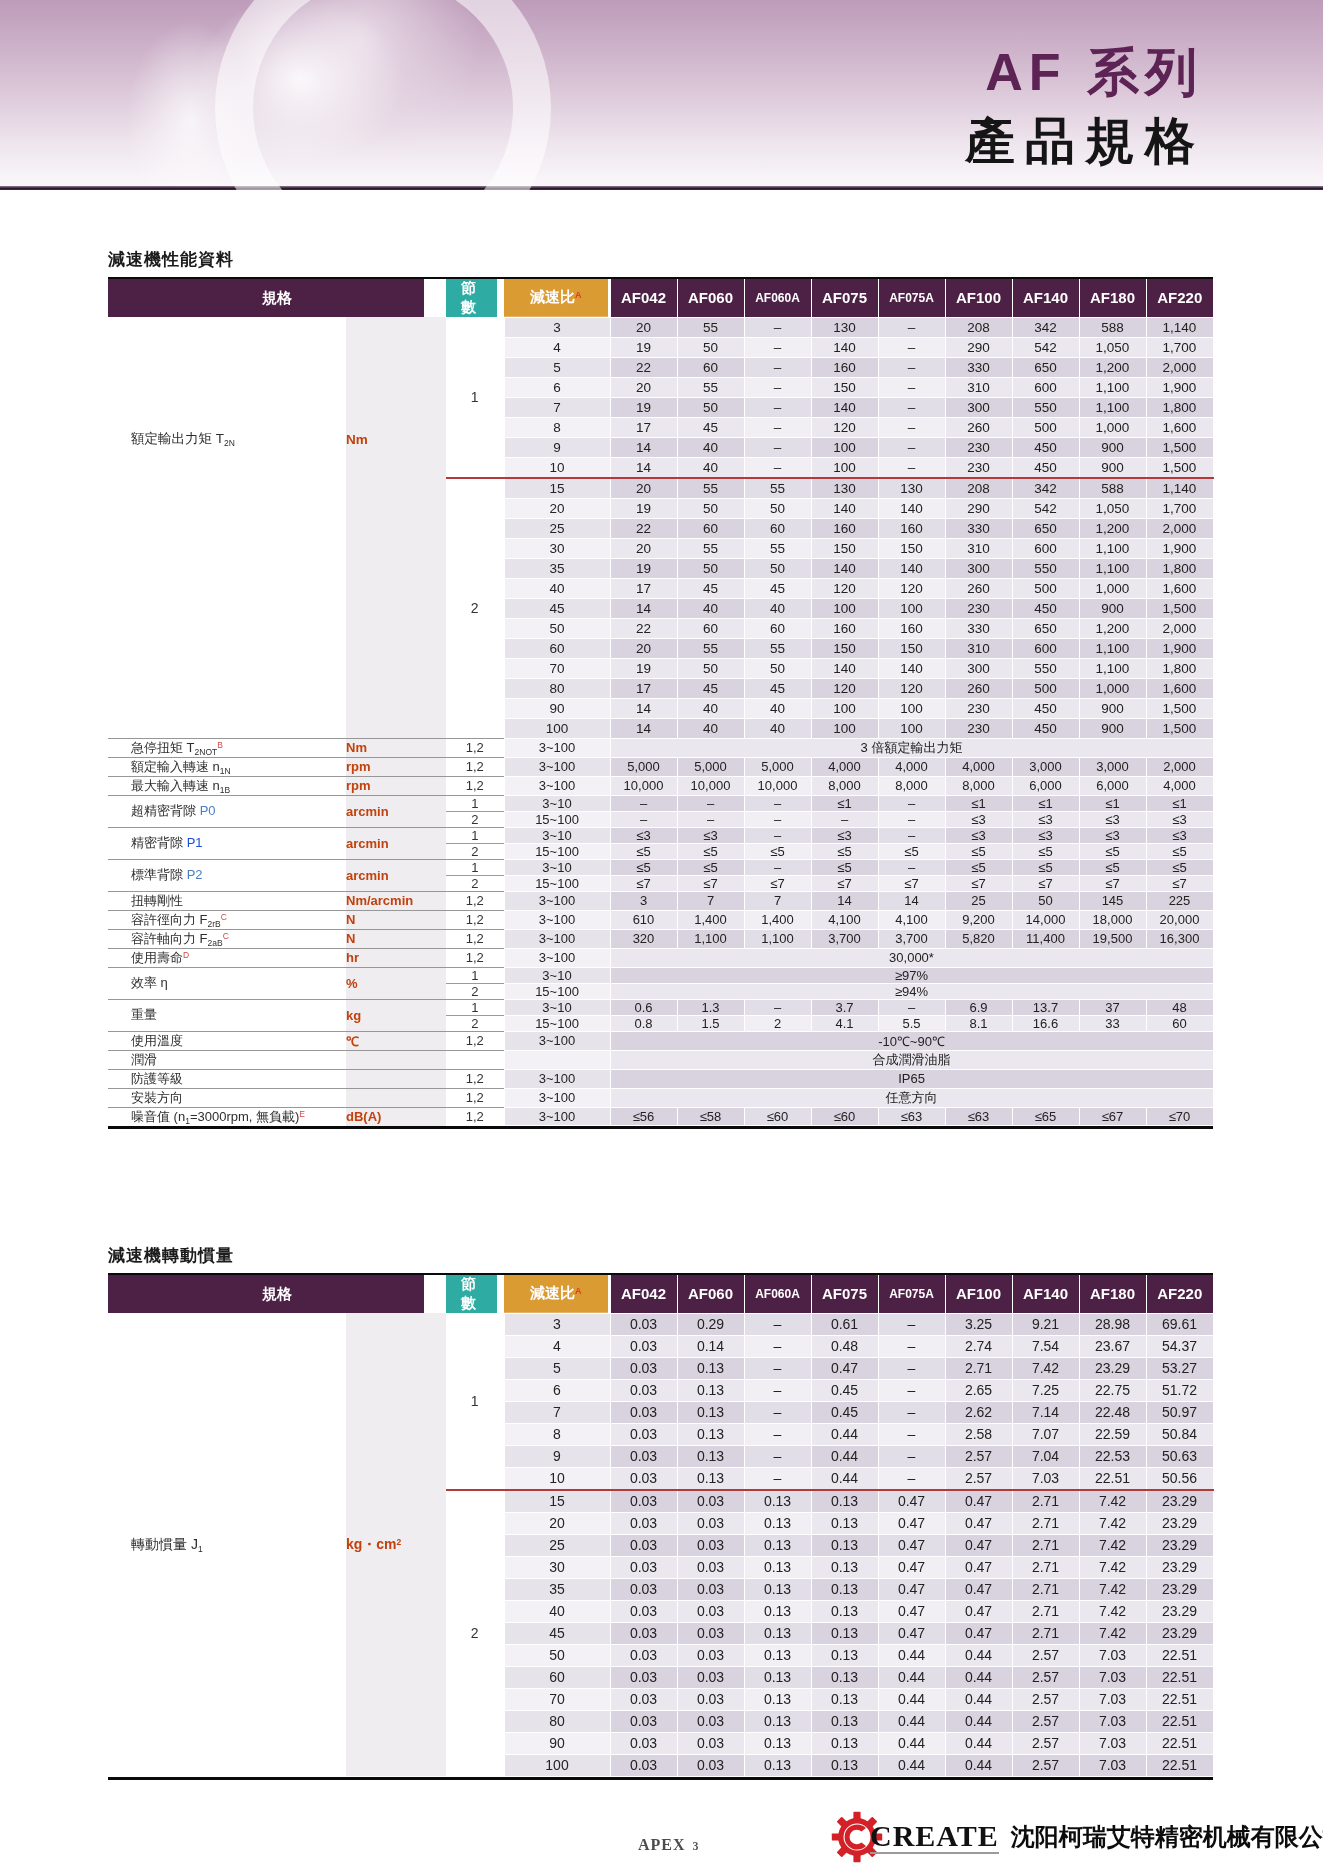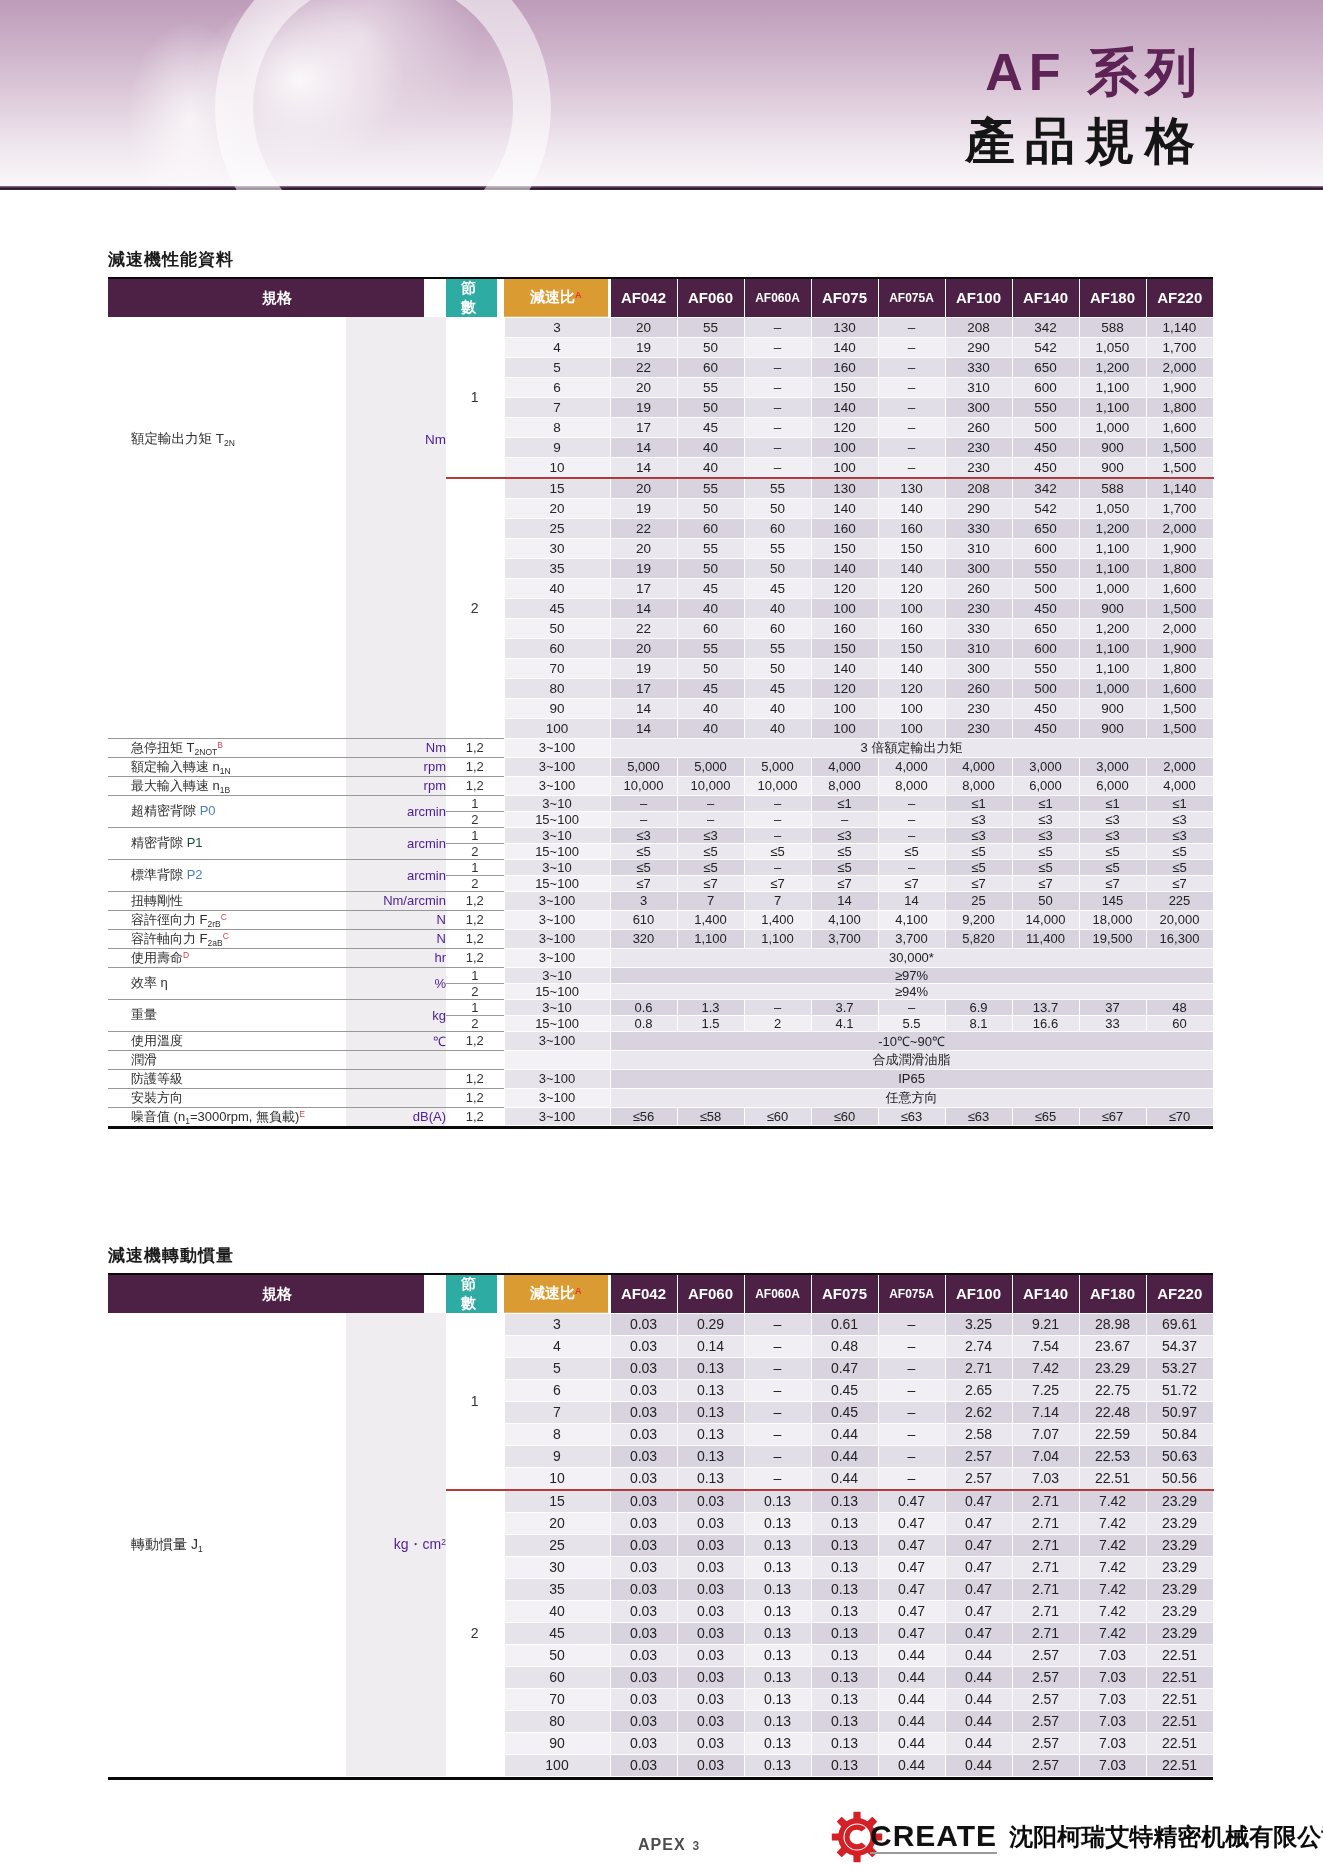--- a/index.html
+++ b/index.html
@@ -30,38 +30,38 @@
   th,td{padding:0;margin:0;}
   thead th{height:22px;font-weight:bold;color:#fff;font-size:15px;text-align:center;vertical-align:middle;}
   th.h-spec{background:linear-gradient(#4c2145,#4c2145) left/calc(100% - 22px) 100% no-repeat;}
   th.h-stage{background:linear-gradient(#2eaca3,#2eaca3) left/calc(100% - 7px) 100% no-repeat;padding-right:7px;letter-spacing:6px;}
   th.h-ratio{background:linear-gradient(#db9b33,#db9b33) left/calc(100% - 2px) 100% no-repeat;padding-right:2px;}
   th.h-model{background:#4c2145;border-left:1.5px solid #fff;}
   th.h-model.small{font-size:12px;}
   th.h-ratio sup{color:#e6392b;font-size:9px;font-weight:bold;}
   td{vertical-align:middle;}
   td.lbl{background:#fff;text-align:left;padding-left:23px;font-size:13.5px;color:#2e2e2e;}
-  td.unit{background:#efedef;text-align:right;font-size:13.5px;color:#4c1d95;}
+  td.unit{background:#efedef;text-align:left;font-size:13.5px;color:#c2410c;font-weight:bold;}
   td.stagec{background:#fff;text-align:center;font-size:14px;color:#333;}
   td.ratioc{text-align:center;font-size:13.5px;color:#242424;border:1px solid #fff;}
   td.d{text-align:center;font-size:13.5px;color:#222;border:1px solid #fff;}
   tr.r0 td.d{background:#d8d3de;}  tr.r0 td.d.ac{background:#e2dee7;}  tr.r0 td.ratioc{background:#e7e3eb;}
   tr.r1 td.d{background:#eae7ee;}  tr.r1 td.d.ac{background:#f1eff4;}  tr.r1 td.ratioc{background:#f3f1f6;}
   tr.tq td{height:19px;}
   tr.sp td{height:14px;font-size:13px;}
   tr.sp td.d{font-size:13px;}
   #t2 tr.tq td{height:21px;font-size:14px;}
   td.redline{border-top:2px solid #b23a3a;}
   td.gline{border-top:1.5px solid #979797;}
   td.subline{border-top:1px solid #9a9a9a;}
   sub{font-size:8.5px;vertical-align:-3px;}
   sup{font-size:8.5px;vertical-align:4px;}
   .shift-up{display:inline-block;transform:translateY(-88px);}
   
-  .footer{position:absolute;left:0;top:1810px;width:1323px;height:60px;}
+  .footer{position:absolute;left:0;top:1810px;width:1323px;height:60px;font-family:Liberation Serif, serif;}
   .pageno{position:absolute;left:638px;top:26px;font-size:16px;font-weight:bold;color:#4c4c4c;letter-spacing:1px;}
   .pageno .pnum{font-size:12px;color:#555;margin-left:7px;}
   .brand{position:absolute;left:830px;top:0;display:flex;align-items:center;}
   .gear{width:54px;height:54px;flex:0 0 auto;}
   .create-text{font-size:30px;font-weight:bold;color:#111;letter-spacing:1px;margin-left:-14px;
     border-bottom:2px solid #9a9a9a;line-height:1.05;}
   .company{font-size:24px;font-weight:bold;color:#0c0c0c;margin-left:12px;white-space:nowrap;letter-spacing:0px;}
 </style>
 </head>
 <body>
@@ -428,21 +428,21 @@
               <td class="d">–</td>
               <td class="d ac">–</td>
               <td class="d">–</td>
               <td class="d ac">–</td>
               <td class="d">≤3</td>
               <td class="d">≤3</td>
               <td class="d">≤3</td>
               <td class="d">≤3</td>
             </tr>
             <tr class="sp r0">
-              <td class="lbl gline" rowspan="2"><span>精密背隙 </span><span style="color: #14532d; text-align: center;">P1</span></td>
+              <td class="lbl gline" rowspan="2"><span>精密背隙 </span><span style="color: #1d4ed8; text-align: center;">P1</span></td>
               <td class="unit gline" rowspan="2"><span>arcmin</span></td>
               <td class="stagec gline">1</td>
               <td class="ratioc gline">3~10</td>
               <td class="d">≤3</td>
               <td class="d">≤3</td>
               <td class="d ac">–</td>
               <td class="d">≤3</td>
               <td class="d ac">–</td>
               <td class="d">≤3</td>
               <td class="d">≤3</td>

